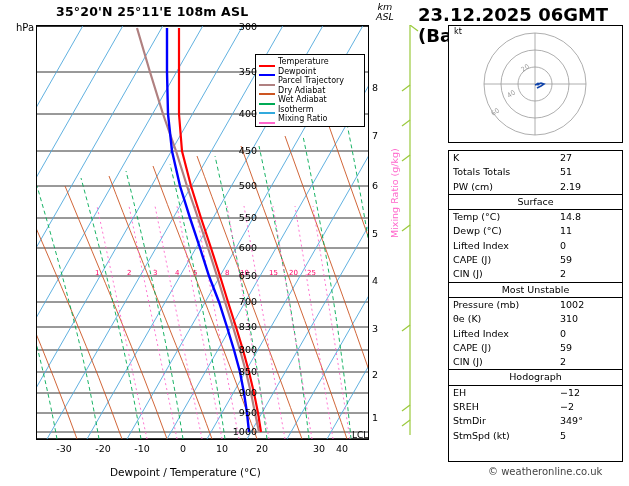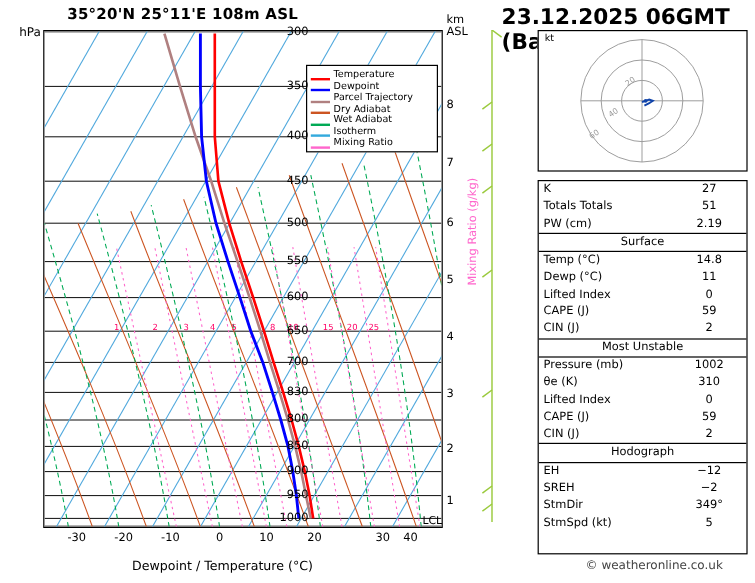--- a/index.html
+++ b/index.html
@@ -9,21 +9,21 @@
     font-family:"DejaVu Sans", sans-serif;
     font-size:10px;
     color:#000;
     position:relative;
     overflow:hidden;
   }
   .abs{position:absolute;}
   
   #hpa-label{left:16px;top:22px;font-size:10px;}
   #station-title{left:56px;top:4px;font-size:12.5px;font-weight:bold;letter-spacing:0.2px;}
-  #km-label{left:372px;top:12px;font-size:9.5px;text-align:left;width:26px;line-height:10px;}
+  #km-label{left:372px;top:2px;font-size:9.5px;text-align:center;width:26px;line-height:10px;font-style:italic;}
   #date-title{left:418px;top:4px;font-size:18px;font-weight:bold;}
   
   #plot{
     left:36px;top:25px;width:333px;height:415px;
     border:1px solid #000;
     box-sizing:border-box;
     overflow:hidden;
     background:#fff;
   }
   #plot svg{display:block;}
@@ -59,21 +59,21 @@
   }
   #hodo-kt{left:454px;top:27px;font-size:8px;}
   
   #indices{
     left:448px;top:150px;width:175px;height:312px;
     border:1px solid #000;background:#fff;box-sizing:border-box;
     font-size:9.5px;
   }
   #indices table{width:100%;border-collapse:collapse;}
   #indices td{padding:0 0 0 4px;height:14.3px;line-height:14.3px;font-size:9.5px;}
-  #indices td.val{text-align:center;padding-left:0;width:62px;}
+  #indices td.val{text-align:left;padding-left:0;width:62px;}
   #indices tr.section td{
     text-align:center;font-weight:normal;
     border-top:1px solid #000;border-bottom:1px solid #000;
     padding-left:0;
   }
   
   #footer{left:488px;top:466px;font-size:10px;color:#444;}
 </style>
 </head>
 <body>

